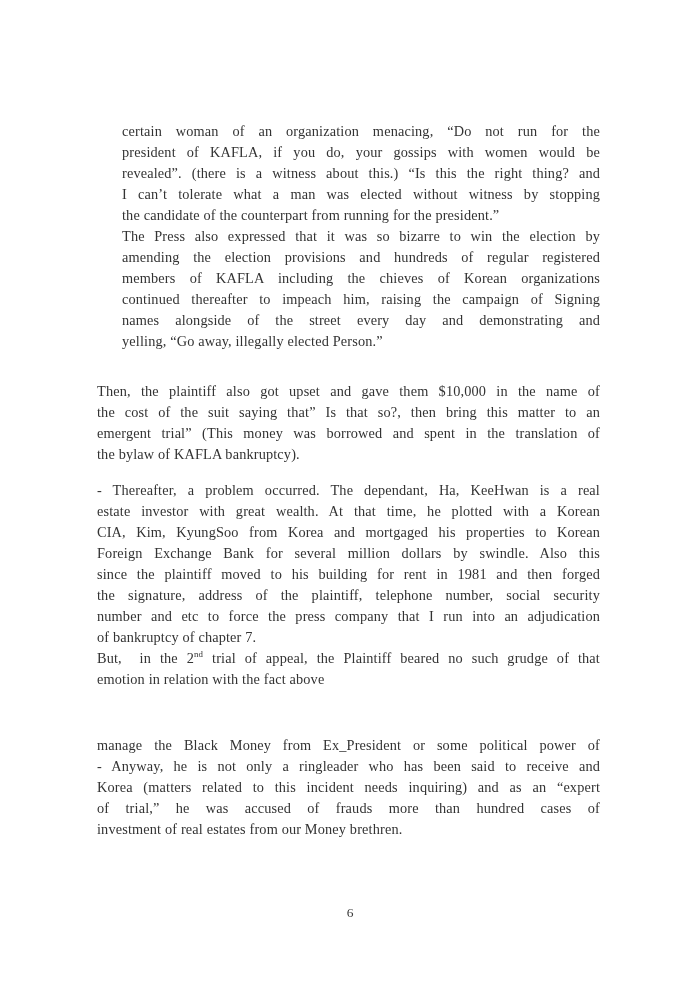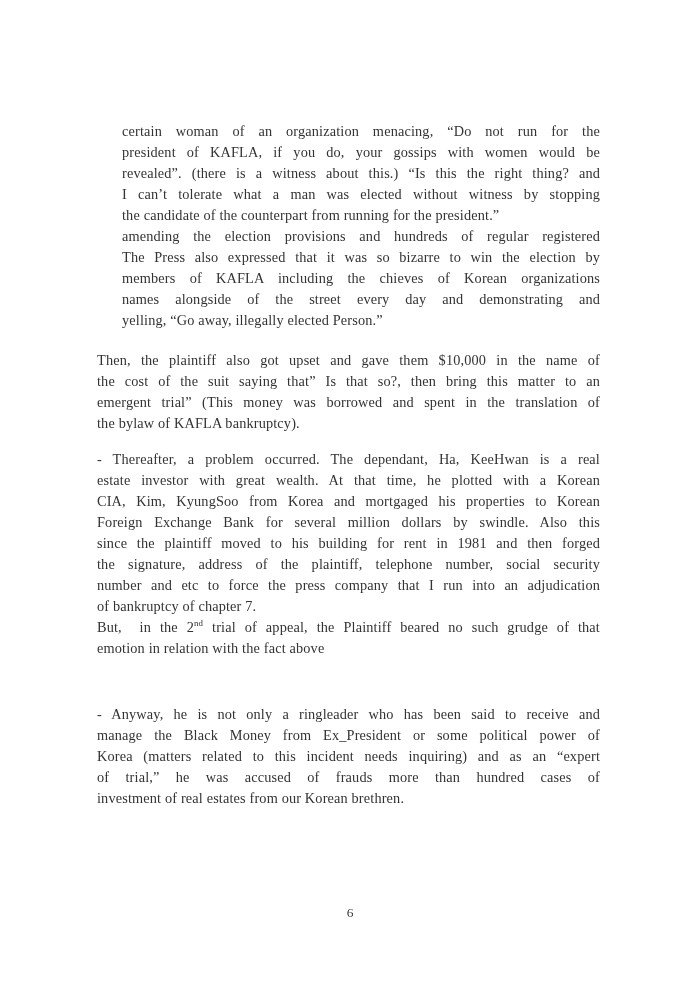--- a/index.html
+++ b/index.html
@@ -54,46 +54,47 @@
 <body>
 
 <div class="page">
   <div class="content">
       <div class="block indent">
         <div class="line just"><span>certain woman of an organization menacing, “Do not run for the</span></div>
         <div class="line just"><span>president of KAFLA, if you do, your gossips with women would be</span></div>
         <div class="line just"><span>revealed”. (there is a witness about this.) “Is this the right thing? and</span></div>
         <div class="line just"><span>I can’t tolerate what a man was elected without witness by stopping</span></div>
         <div class="line"><span>the candidate of the counterpart from running for the president.”</span></div>
+        <div class="line just"><span>The Press also expressed that it was so bizarre to win the election by</span></div>
         <div class="line just"><span>amending the election provisions and hundreds of regular registered</span></div>
-        <div class="line just"><span>The Press also expressed that it was so bizarre to win the election by</span></div>
         <div class="line just"><span>members of KAFLA including the chieves of Korean organizations</span></div>
+        <div class="line just"><span>continued thereafter to impeach him, raising the campaign of Signing</span></div>
         <div class="line just"><span>names alongside of the street every day and demonstrating and</span></div>
         <div class="line"><span>yelling, “Go away, illegally elected Person.”</span></div>
       </div>
-      <div class="block" style="margin-top: 19px;">
+      <div class="block" style="margin-top: 29px;">
         <div class="line just"><span>Then, the plaintiff also got upset and gave them $10,000 in the name of</span></div>
         <div class="line just"><span>the cost of the suit saying that” Is that so?, then bring this matter to an</span></div>
         <div class="line just"><span>emergent trial” (This money was borrowed and spent in the translation of</span></div>
         <div class="line"><span>the bylaw of KAFLA bankruptcy).</span></div>
       </div>
       <div class="block" style="margin-top: 15px;">
         <div class="line just"><span>- Thereafter, a problem occurred. The dependant, Ha, KeeHwan is a real</span></div>
         <div class="line just"><span>estate investor with great wealth. At that time, he plotted with a Korean</span></div>
         <div class="line just"><span>CIA, Kim, KyungSoo from Korea and mortgaged his properties to Korean</span></div>
         <div class="line just"><span>Foreign Exchange Bank for several million dollars by swindle. Also this</span></div>
         <div class="line just"><span>since the plaintiff moved to his building for rent in 1981 and then forged</span></div>
         <div class="line just"><span>the signature, address of the plaintiff, telephone number, social security</span></div>
         <div class="line just"><span>number and etc to force the press company that I run into an adjudication</span></div>
         <div class="line"><span>of bankruptcy of chapter 7.</span></div>
         <div class="line just"><span>But,&nbsp; in the 2</span><sup>nd</sup><span> trial of appeal, the Plaintiff beared no such grudge of that</span></div>
         <div class="line"><span>emotion in relation with the fact above</span></div>
       </div>
       <div class="block" style="margin-top: 45px;">
+        <div class="line just"><span>manage the Black Money from Ex_President or some political power of</span></div>
         <div class="line just"><span>- Anyway, he is not only a ringleader who has been said to receive and</span></div>
-        <div class="line just"><span>manage the Black Money from Ex_President or some political power of</span></div>
         <div class="line just"><span>Korea (matters related to this incident needs inquiring) and as an “expert</span></div>
         <div class="line just"><span>of trial,” he was accused of frauds more than hundred cases of</span></div>
-        <div class="line"><span>investment of real estates from our Korean brethren.</span></div>
+        <div class="line"><span>investment of real estates from our Money brethren.</span></div>
       </div>
     </div>
   <div class="footer">6</div>
 </div>
 
 </body></html>

